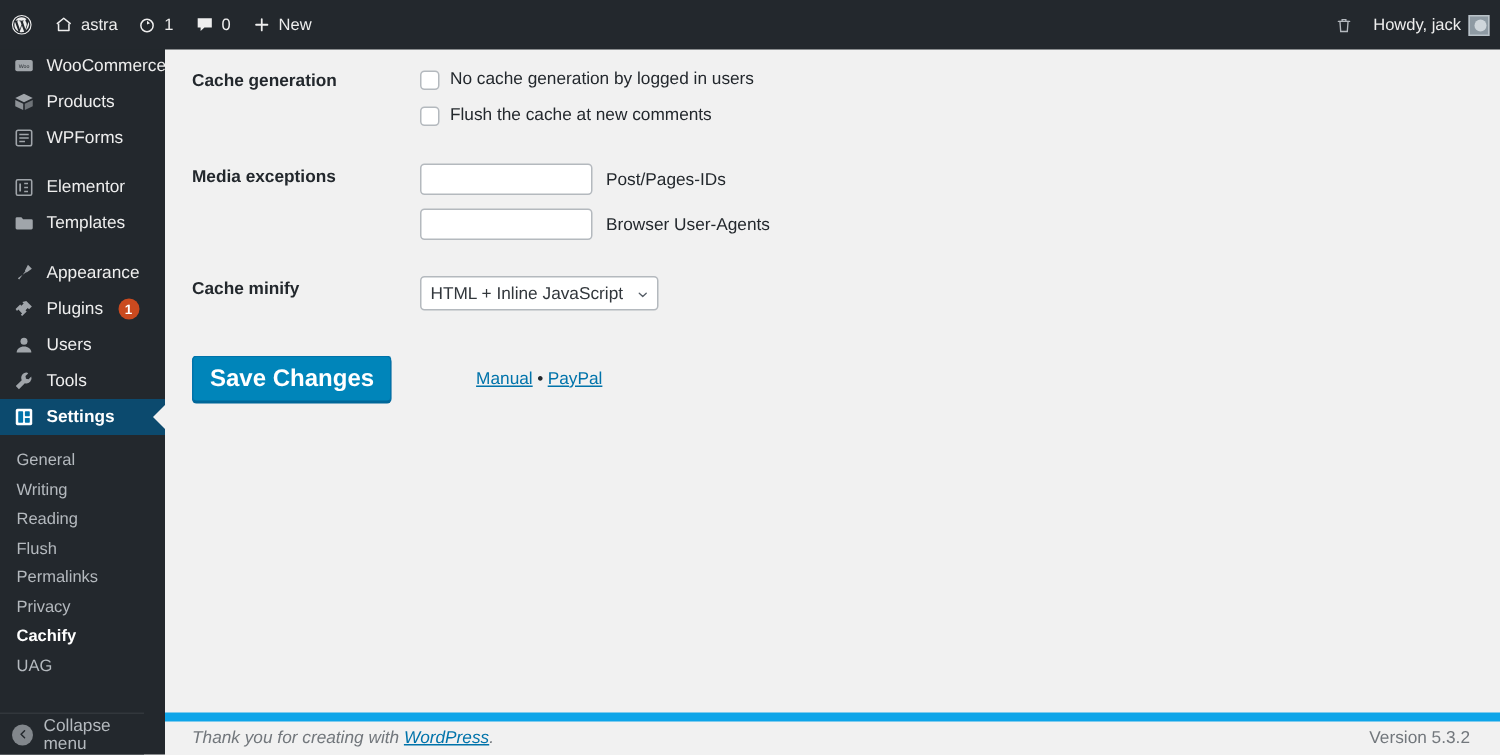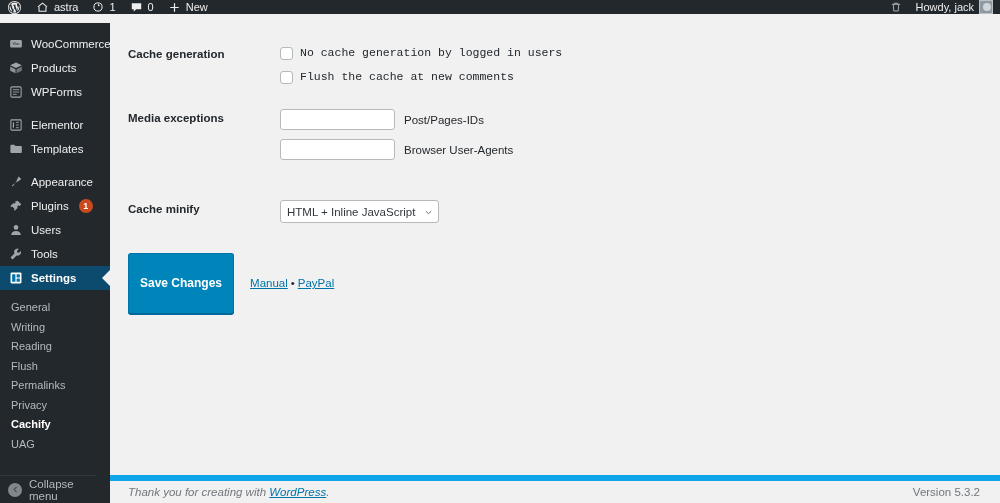--- a/index.html
+++ b/index.html
@@ -8,21 +8,21 @@
     width: 1000px; height: 503px;
     overflow: hidden;
     background: #f1f1f1;
     font-family: "Liberation Sans", sans-serif;
     -webkit-font-smoothing: antialiased;
   }
 
   
   #adminbar {
     position: absolute; top: 0; left: 0;
-    width: 1000px; height: 14px;
+    width: 1000px; height: 33px;
     background: #23282d;
     color: #eeeeee;
     display: flex; align-items: center;
     font-size: 11px;
     z-index: 50;
   }
   .ab-item {
     display: flex; align-items: center;
     height: 23px;
     padding: 0 7px;
@@ -172,28 +172,28 @@
     margin-bottom: 8px;
   }
   .cb-row:last-child { margin-bottom: 0; }
   .cbox {
     width: 13px; height: 13px;
     flex: 0 0 13px;
     border: 1px solid #b4b9be;
     border-radius: 3px;
     background: #fff;
   }
-  .cb-label { font-size: 11.5px; color: #23282d; font-family: Liberation Mono, monospace; }
+  .cb-label { font-size: 11.5px; color: #23282d; }
 
   .txt-row {
     display: flex; align-items: center;
     gap: 9px;
     margin-bottom: 9px;
   }
-  .txt-row:last-child { margin-bottom: 16px; }
+  .txt-row:last-child { margin-bottom: 0; }
   .txtbox {
     width: 115px; height: 21px;
     border: 1px solid #b4b9be;
     border-radius: 3px;
     background: #fff;
     font-size: 11.5px;
     padding: 0 5px;
     color: #32373c;
     font-family: "Liberation Sans", sans-serif;
   }
@@ -225,30 +225,30 @@
     display: flex; align-items: center;
     padding: 18px 0 0 0;
   }
   .btn-primary {
     background: #0085ba;
     border: 1px solid #0073aa;
     border-bottom-color: #006799;
     box-shadow: 0 1px 0 #006799;
     border-radius: 3px;
     color: #fff;
-    font-size: 12px;
+    font-size: 16px;
     font-weight: 600;
-    padding: 22px 11px;
+    padding: 5px 11px;
     line-height: 1.2;
     font-family: "Liberation Sans", sans-serif;
     cursor: pointer;
     text-align: right;
   }
   .links-inline {
-    margin-left: 16px;
+    margin-left: 56px;
     font-size: 11.5px;
     color: #23282d;
   }
   .links-inline a {
     color: #0073aa;
     text-decoration: underline;
   }
   .bullet-sep { padding: 0 3px; color: #23282d; }
 
   

